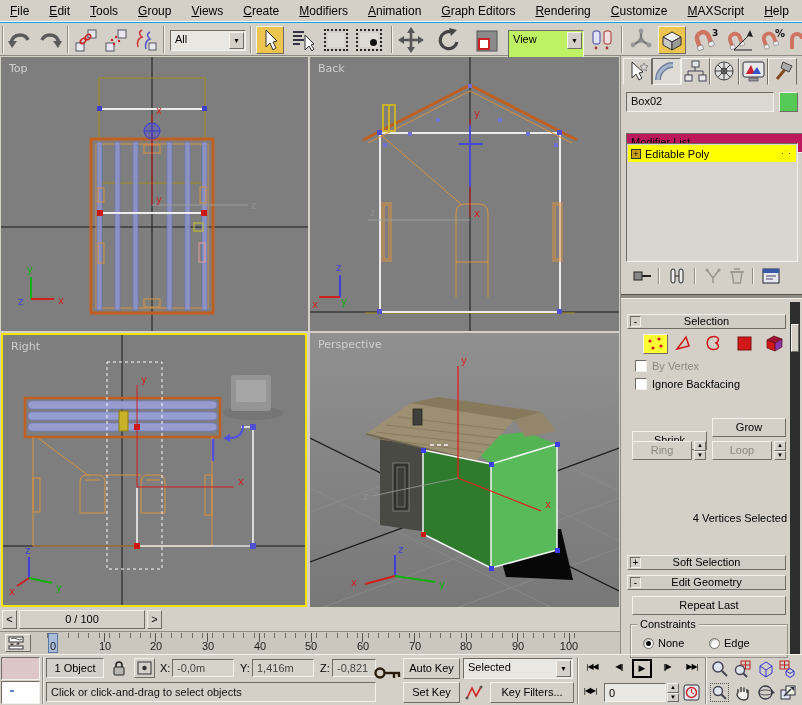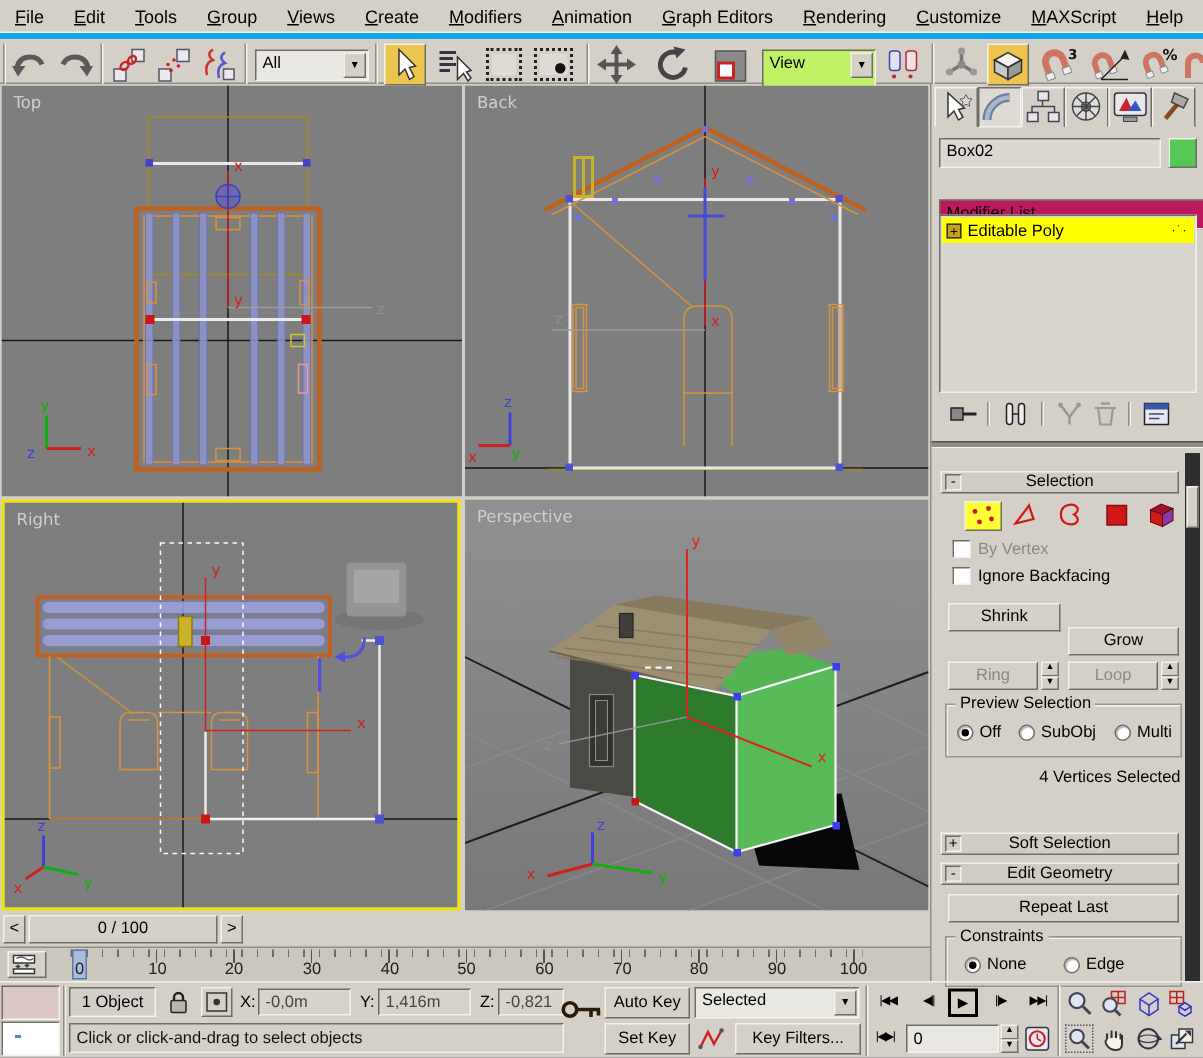--- a/index.html
+++ b/index.html
@@ -35,21 +35,21 @@
 </style>
 </head>
 <body>
 
 <div id="root">
 
   <div class="a" style="left:0;top:0;width:802px;height:22px;border-bottom:1px solid #f2f1ec">
     <span class="mi">File</span><span class="mi">Edit</span><span class="mi">Tools</span><span class="mi">Group</span><span class="mi">Views</span><span class="mi">Create</span><span class="mi">Modifiers</span><span class="mi">Animation</span><span class="mi">Graph Editors</span><span class="mi">Rendering</span><span class="mi">Customize</span><span class="mi">MAXScript</span><span class="mi">Help</span>
   </div>
 
-  <div class="a" style="left:0;top:22px;width:802px;height:34px;border-top:4px solid #0ea5e9;border-bottom:1px solid #8e8c84">
+  <div class="a" style="left:0;top:22px;width:802px;height:34px;border-top:1px solid #0ea5e9;border-bottom:1px solid #8e8c84">
     <div class="a sep" style="left:2px;top:3px;height:27px"></div>
     <div class="a" style="left:7px;top:4px">
         <svg width="26" height="26">
           <path d="M4,17 Q5,8 13,8 Q19,8 21,13" fill="none" stroke="#5a5a5a" stroke-width="3.4"></path>
           <polygon points="1,14 10,14 5,21" fill="#5a5a5a"></polygon>
         </svg>
       </div>
     <div class="a" style="left:37px;top:4px">
         <svg width="26" height="26">
           <path d="M22,17 Q21,8 13,8 Q7,8 5,13" fill="none" stroke="#5a5a5a" stroke-width="3.4"></path>
@@ -651,49 +651,32 @@
         </div>
     </div>
     <div class="a" style="left:14px;top:304px;display:flex;align-items:center;gap:5px">
       <span class="cb"></span>
         <span class="lbl dis">By Vertex</span>
     </div>
     <div class="a" style="left:14px;top:322px;display:flex;align-items:center;gap:5px">
       <span class="cb"></span>
         <span class="lbl">Ignore Backfacing</span>
     </div>
-    <div class="a r btn" style="left:11px;top:346px;width:75px;height:19px;line-height:17px">Shrink</div>
+    <div class="a r btn" style="left:11px;top:375px;width:75px;height:19px;line-height:17px">Shrink</div>
     <div class="a r btn" style="left:91px;top:362px;width:74px;height:19px;line-height:17px">Grow</div>
     <div class="a r btn dis" style="left:11px;top:385px;width:60px;height:19px;line-height:17px">Ring</div>
     <span class="a spin" style="left:73px;top:385px;width:12px;height:19px">
         <div class="r">▲</div>
         <div class="r">▼</div>
       </span>
     <div class="a r btn dis" style="left:91px;top:385px;width:60px;height:19px;line-height:17px">Loop</div>
     <span class="a spin" style="left:153px;top:385px;width:12px;height:19px">
         <div class="r">▲</div>
         <div class="r">▼</div>
       </span>
-    <div class="a grp" style="left:9px;top:413px;width:158px;height:36px">
-      <span class="leg">Preview Selection</span>
-      <div style="position:absolute;left:7px;top:12px;display:flex;align-items:center;gap:4px">
-          <span class="rd">
-            <span class="dot"></span>
-          </span>
-          <span class="lbl">Off</span>
-        </div>
-      <div style="position:absolute;left:48px;top:12px;display:flex;align-items:center;gap:4px">
-          <span class="rd"></span>
-          <span class="lbl">SubObj</span>
-        </div>
-      <div style="position:absolute;left:112px;top:12px;display:flex;align-items:center;gap:4px">
-          <span class="rd"></span>
-          <span class="lbl">Multi</span>
-        </div>
-    </div>
     <div class="a lbl" style="left:30px;top:456px;width:136px;text-align:right">4 Vertices Selected</div>
 
     <div class="a hdr" style="left:6px;top:499px;width:159px;height:15px">
       <span class="hbx">+</span>
       <span>Soft Selection</span>
     </div>
     <div class="a hdr" style="left:6px;top:519px;width:159px;height:15px">
       <span class="hbx">-</span>
       <span>Edit Geometry</span>
     </div>

